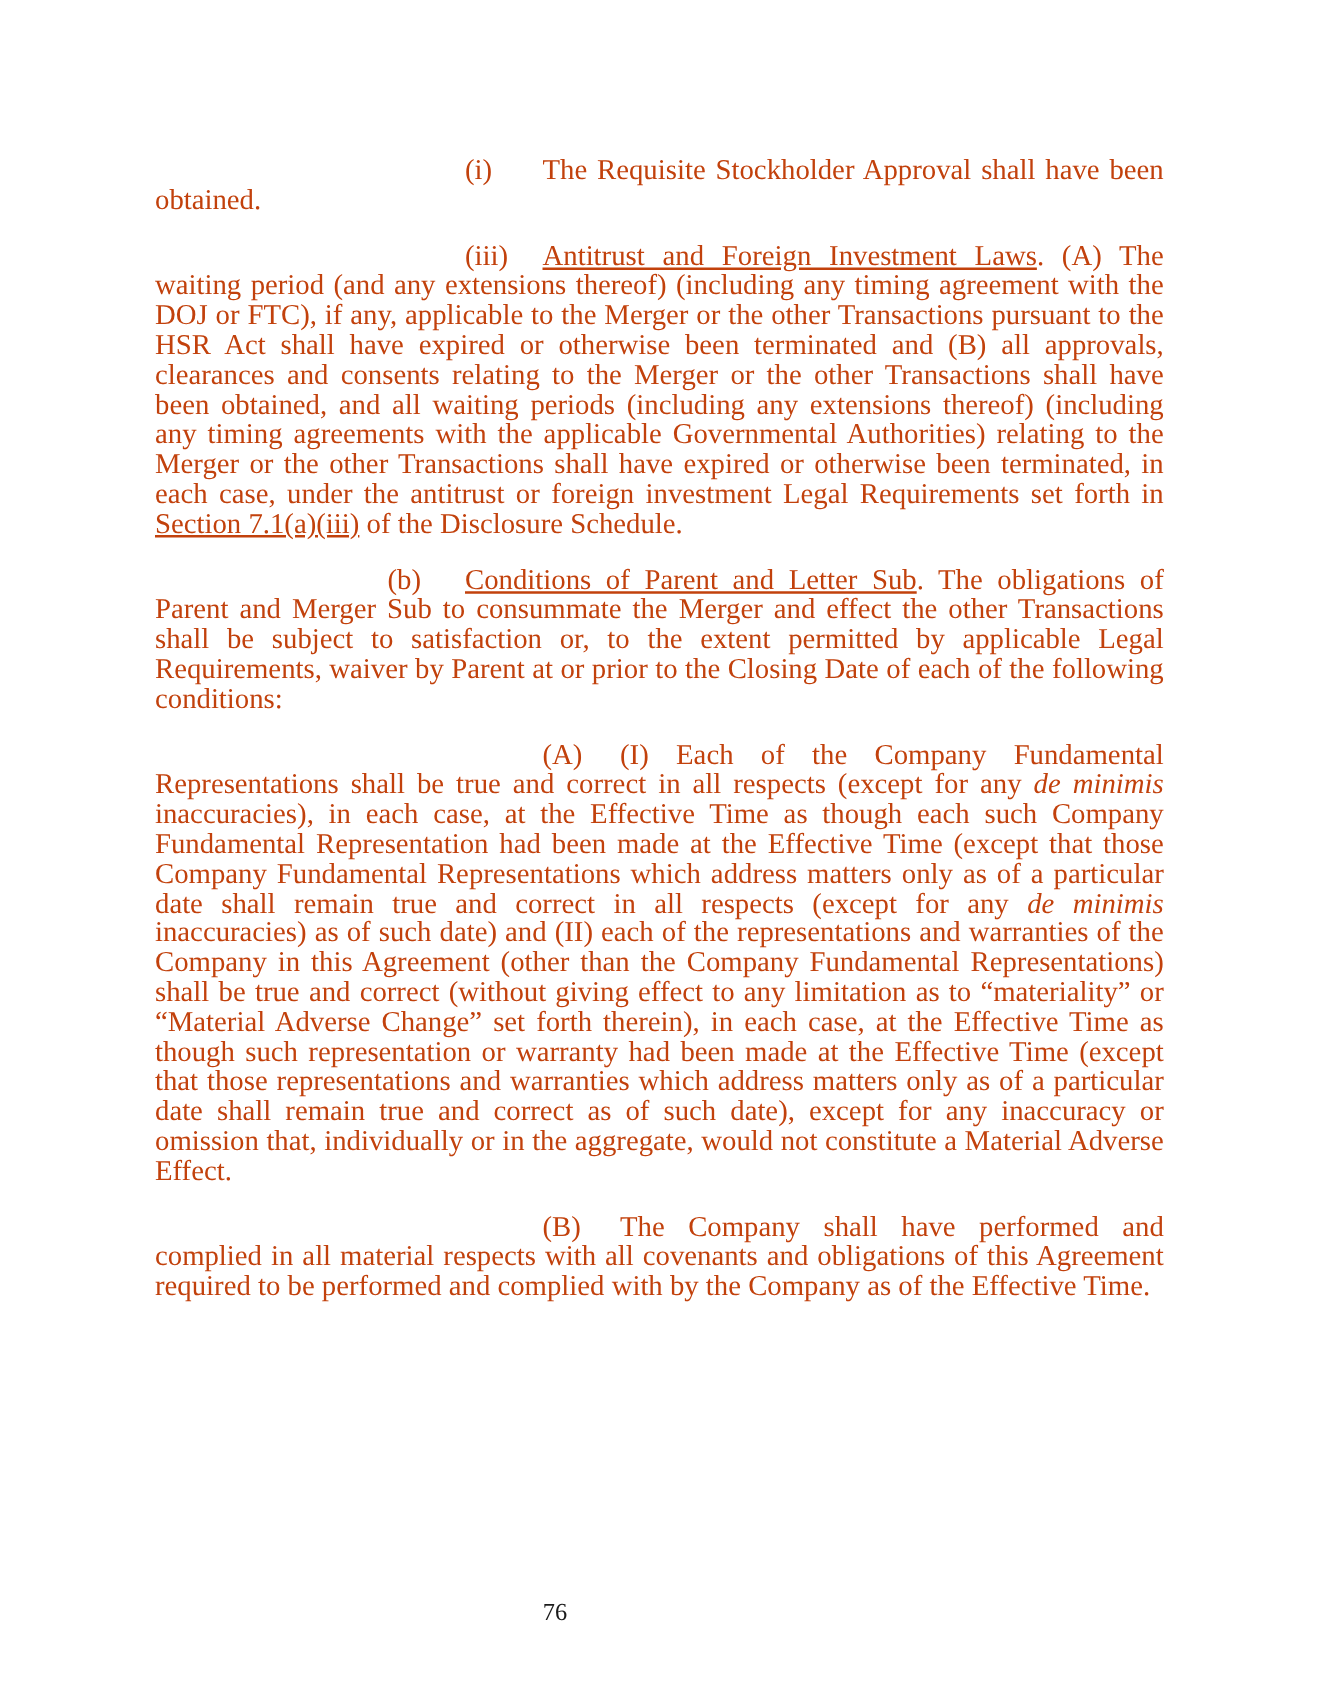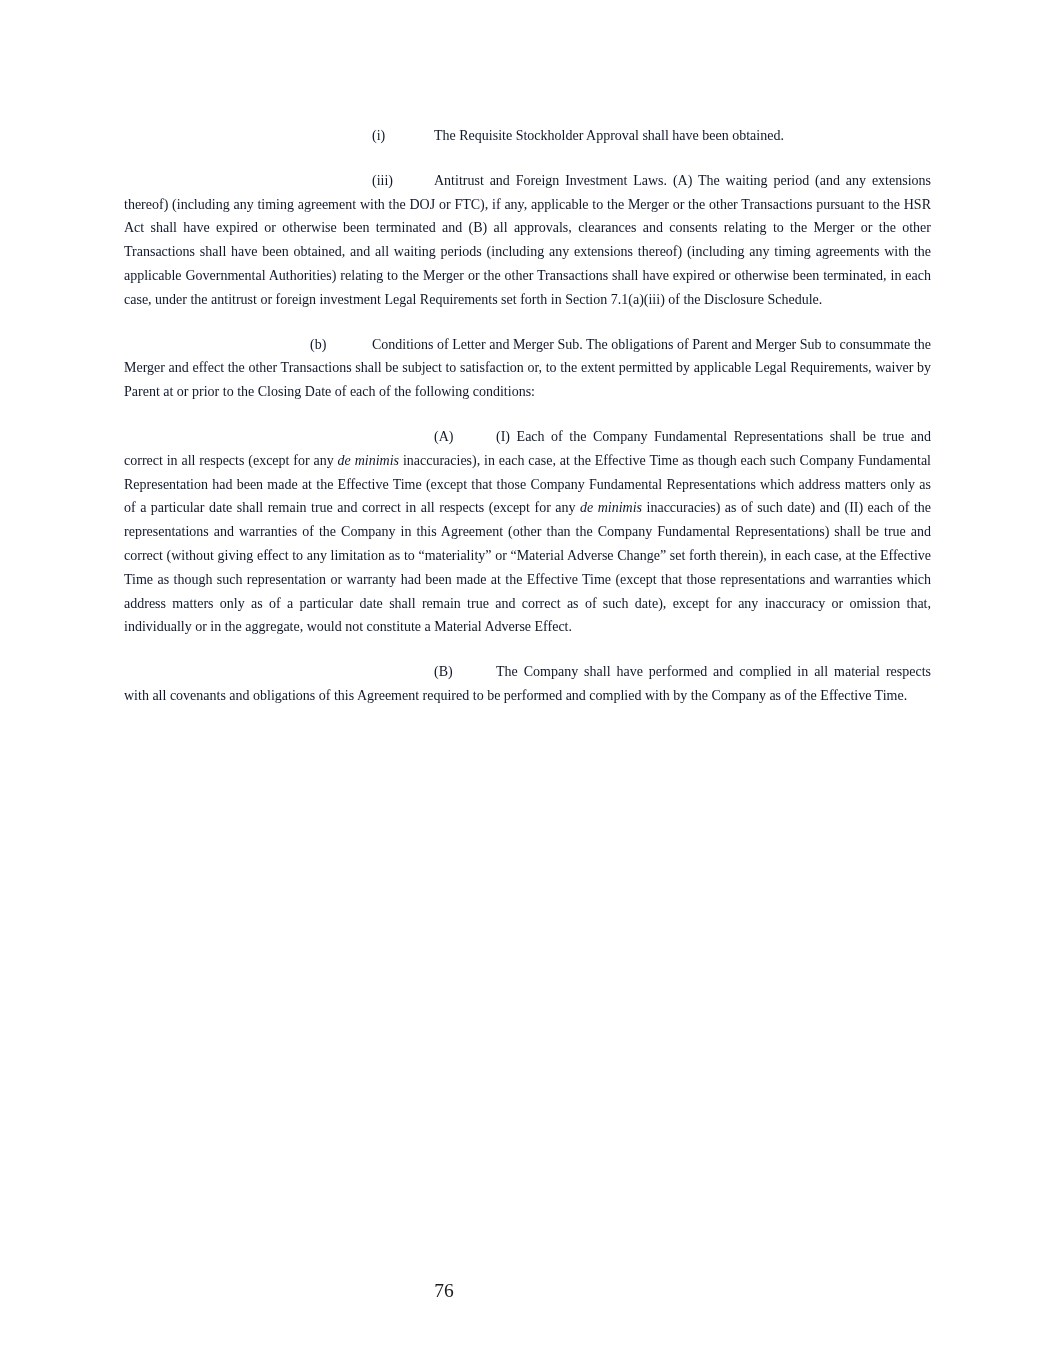--- a/index.html
+++ b/index.html
@@ -1,23 +1,23 @@
 <!DOCTYPE html>
 <html><head>
 <meta charset="utf-8">
 <style>
   html, body { margin: 0; padding: 0; background: #ffffff; }
   body { width: 1055px; height: 1365px; position: relative; overflow: hidden; }
   .page {
     position: absolute; left: 124px; top: 124px; width: 807px;
-    font-family: "Liberation Serif", serif; font-size: 14px; line-height: 23.8px;
-    color: #0f172a; text-align: justify;
+    font-family: "Liberation Serif", serif; font-size: 23px; line-height: 23.8px;
+    color: #c2410c; text-align: justify;
   }
   .para { margin: 0 0 21px 0; }
-  .u { text-underline-offset: 2px; }
+  .u { text-decoration: underline; text-underline-offset: 2px; }
   .i { font-style: italic; }
   .ind1 { text-indent: 248px; }
   .ind2 { text-indent: 310px; font-family: Liberation Serif, serif; }
   .indb { text-indent: 186px; }
   .lab1 { display: inline-block; text-indent: 0; width: 62px; }
   .lab2 { display: inline-block; text-indent: 0; width: 62px; }
   .page-number {
     position: absolute; top: 1280px; left: 0; width: 888px; text-align: center;
     font-family: "Liberation Serif", serif; font-size: 19.5px; color: #1a1a1a;
   }
@@ -30,21 +30,21 @@
   <p class="para ind1">
     <span class="lab1">(i)</span><span>The Requisite Stockholder Approval shall have been obtained.</span>
   </p>
 
 
   <p class="para ind1">
     <span class="lab1">(iii)</span><span class="u">Antitrust and Foreign Investment Laws</span><span>.  (A) The waiting period (and any extensions thereof) (including any timing agreement with the DOJ or FTC), if any, applicable to the Merger or the other Transactions pursuant to the HSR Act shall have expired or otherwise been terminated and (B) all approvals, clearances and consents relating to the Merger or the other Transactions shall have been obtained, and all waiting periods (including any extensions thereof) (including any timing agreements with the applicable Governmental Authorities) relating to the Merger or the other Transactions shall have expired or otherwise been terminated, in each case, under the antitrust or foreign investment Legal Requirements set forth in </span><span class="u">Section 7.1(a)(iii)</span><span> of the Disclosure Schedule.</span>
   </p>
 
   <p class="para indb">
-    <span class="lab1">(b)</span><span class="u">Conditions of Letter and Merger Sub</span><span>.  The obligations of Parent and Merger Sub to consummate the Merger and effect the other Transactions shall be subject to satisfaction or, to the extent permitted by applicable Legal Requirements, waiver by Parent at or prior to the Closing Date of each of the following conditions:</span>
+    <span class="lab1">(b)</span><span class="u">Conditions of Parent and Letter Sub</span><span>.  The obligations of Parent and Merger Sub to consummate the Merger and effect the other Transactions shall be subject to satisfaction or, to the extent permitted by applicable Legal Requirements, waiver by Parent at or prior to the Closing Date of each of the following conditions:</span>
   </p>
 
 
   <p class="para ind2">
     <span class="lab2">(A)</span><span>(I)</span> <span>Each of the Company Fundamental Representations shall be true and correct in all respects (except for any </span><span class="i">de minimis</span><span> inaccuracies), in each case, at the Effective Time as though each such Company Fundamental Representation had been made at the Effective Time (except that those Company Fundamental Representations which address matters only as of a particular date shall remain true and correct in all respects (except for any </span><span class="i">de minimis</span><span> inaccuracies) as of such date) and (II) each of the representations and warranties of the Company in this Agreement (other than the Company Fundamental Representations) shall be true and correct (without giving effect to any limitation as to “materiality” or “Material Adverse Change” set forth therein), in each case, at the Effective Time as though such representation or warranty had been made at the Effective Time (except that those representations and warranties which address matters only as of a particular date shall remain true and correct as of such date), except for any inaccuracy or omission that, individually or in the aggregate, would not constitute a Material Adverse Effect.</span>
   </p>
 
   <p class="para ind2">
     <span class="lab2">(B)</span><span>The Company shall have performed and complied in all material respects with all covenants and obligations of this Agreement required to be performed and complied with by the Company as of the Effective Time.</span>
   </p>

